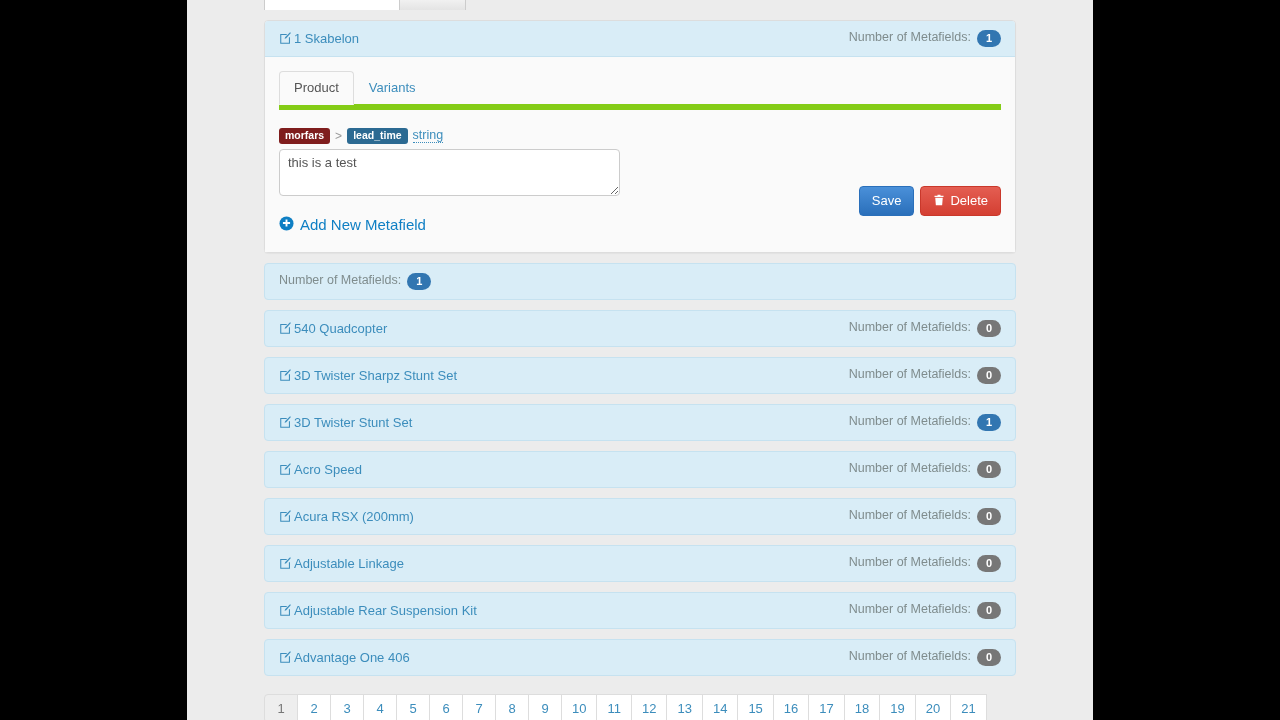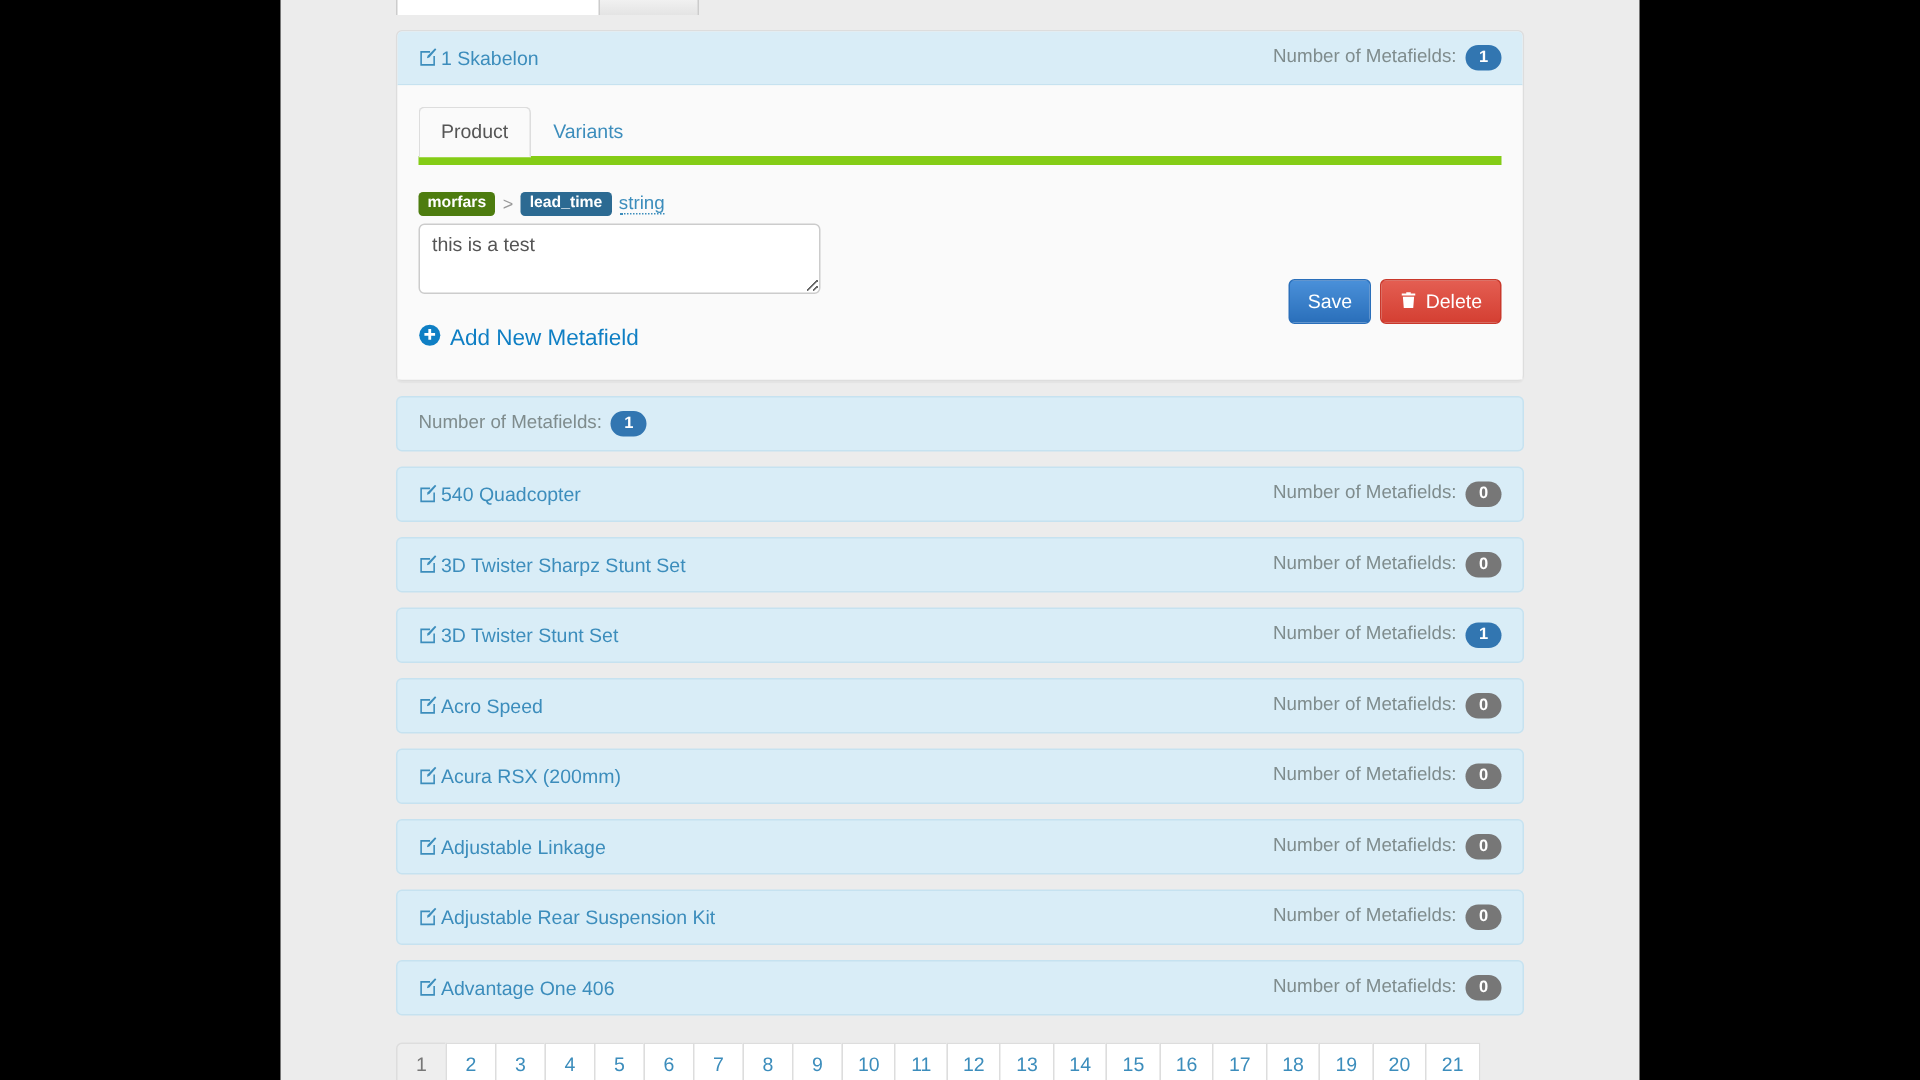--- a/index.html
+++ b/index.html
@@ -158,38 +158,38 @@
   }
   .label-tag {
     display: inline-block;
     padding: 2px 6px 3px 6px;
     font-size: 10.5px;
     font-weight: bold;
     color: #fff;
     border-radius: 3px;
     line-height: 1;
   }
-  .label-default { background: #4d7c0f; }
+  .label-default { background: #7f1d1d; }
   .label-primary { background: #2c6a92; }
   .sep { color: #999; font-size: 12px; }
   .type-link {
     color: #3c8dbc;
     font-size: 12.5px;
     border-bottom: 1px dotted #3c8dbc;
     cursor: pointer;
     text-decoration: none;
   }
 
   .mf-row {
     display: flex;
     align-items: flex-start;
     justify-content: space-between;
   }
   textarea.mf-value {
-    width: 268px;
+    width: 341px;
     height: 47px;
     box-sizing: border-box;
     border: 1px solid #ccc;
     border-radius: 4px;
     padding: 5px 8px;
     font-family: "Liberation Sans", sans-serif;
     font-size: 13px;
     color: #555;
     background: #fff;
     resize: vertical;

